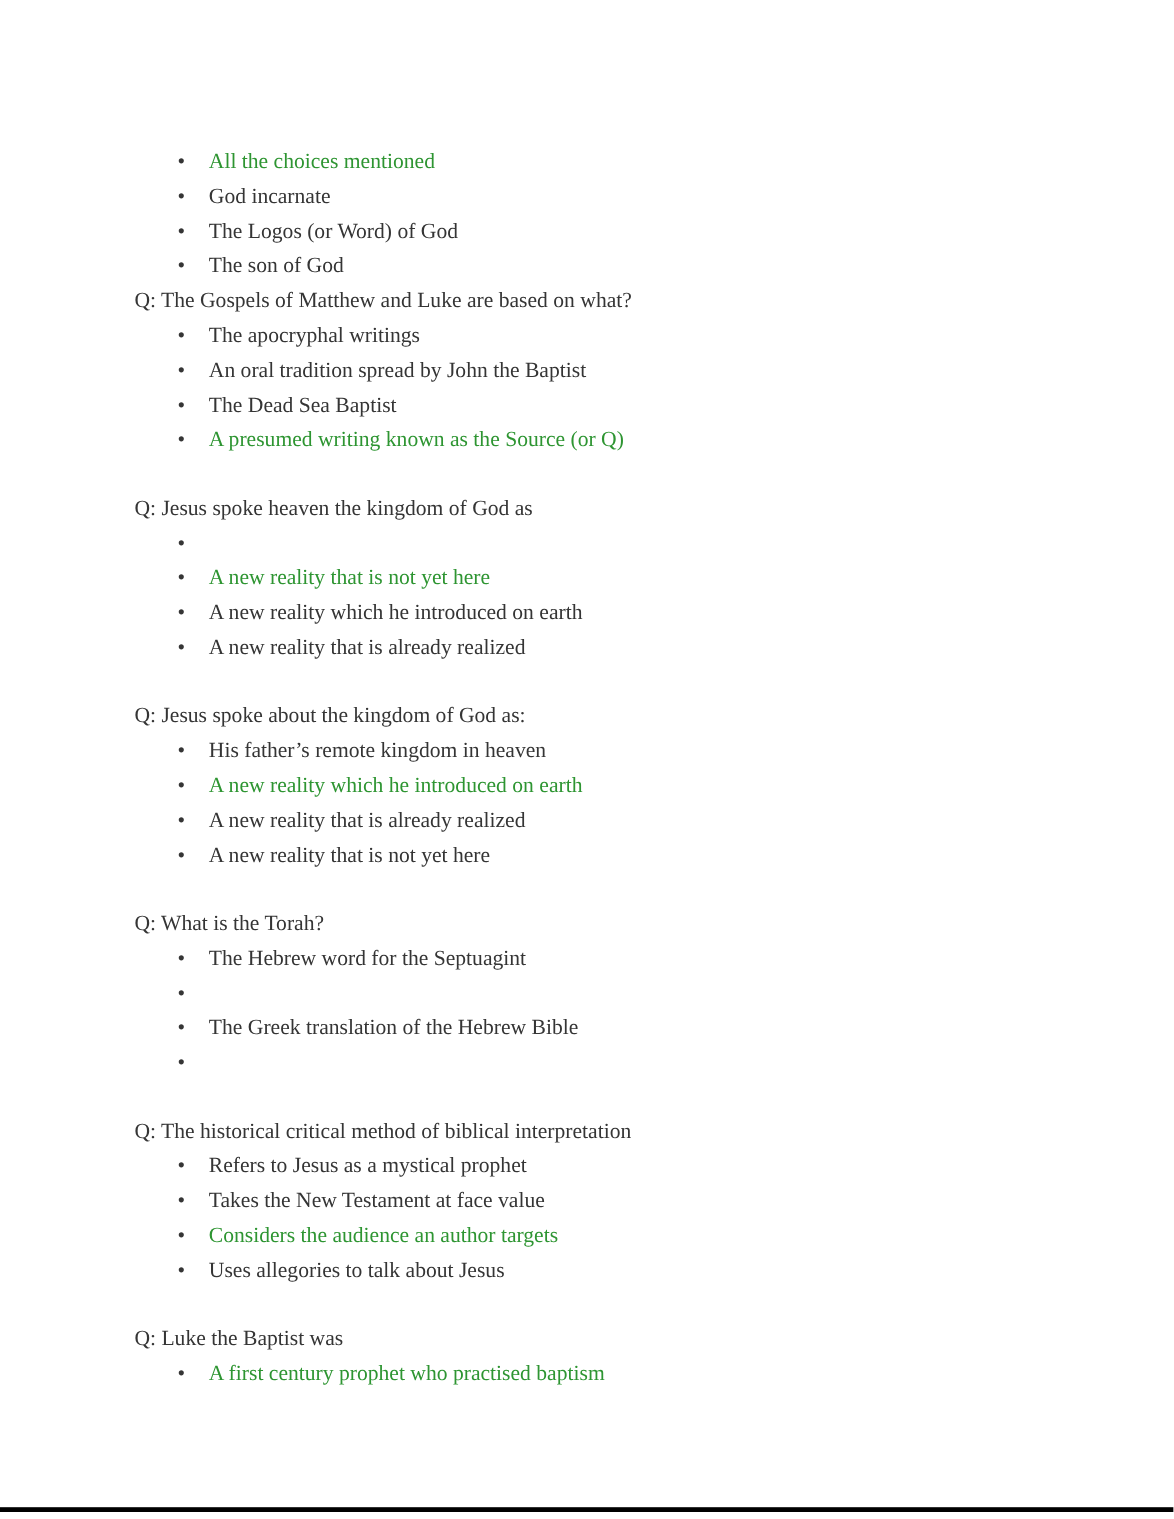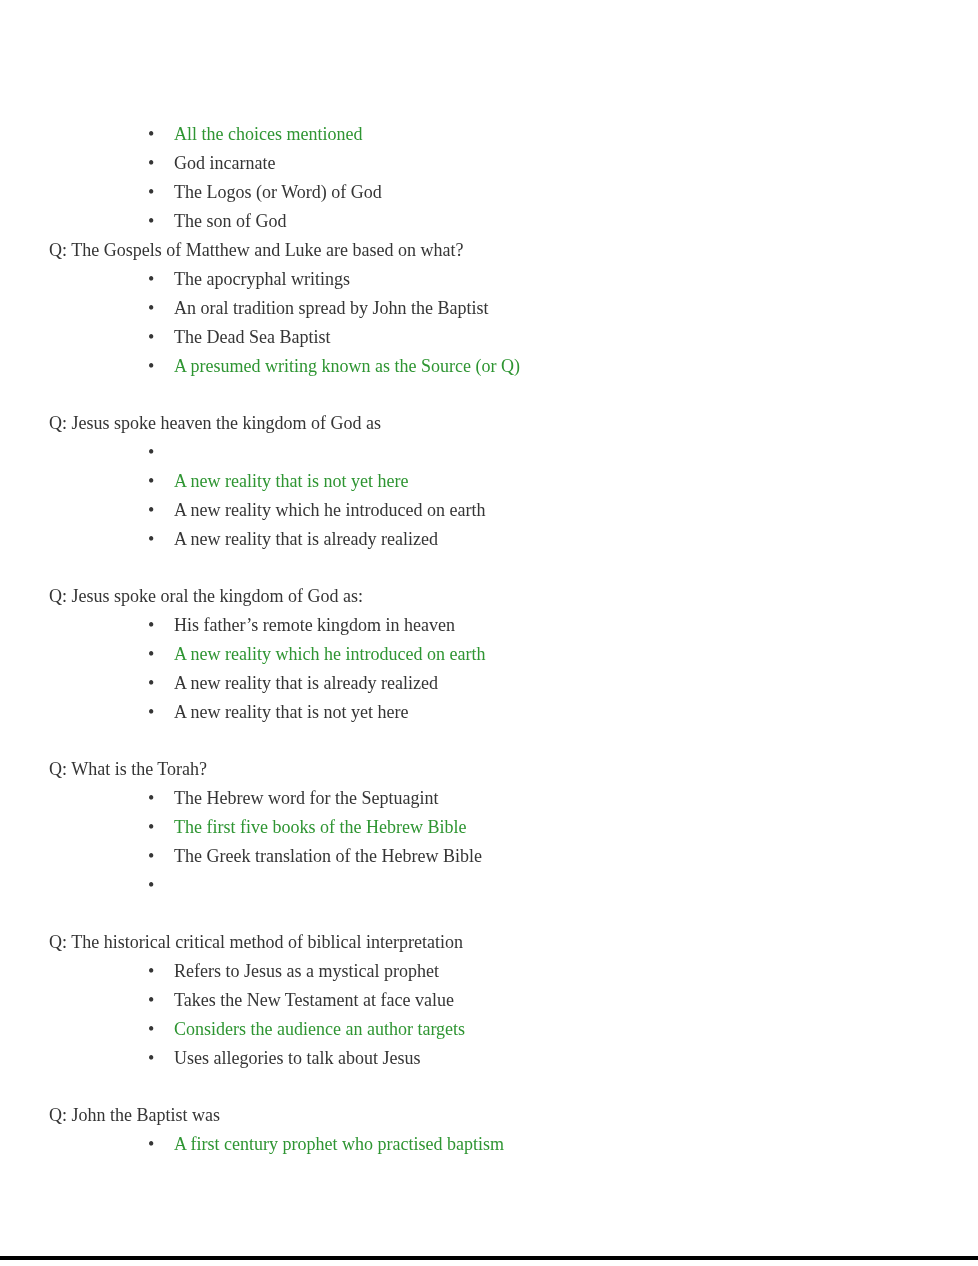--- a/index.html
+++ b/index.html
@@ -24,21 +24,21 @@
     line-height: 29px;
     color: var(--text-color);
   }
   #quiz {
     padding-top: 120px;
   }
   .group { margin-top: 28px; }
   .group:first-of-type { margin-top: 0; }
   .group:nth-of-type(2) { margin-top: 0; }
   .question {
-    margin-left: 49px;
+    margin-left: 112px;
   }
   .choice {
     padding-left: 148px;
     display: flex;
     align-items: baseline;
   }
   .bullet {
     display: inline-block;
     width: 26px;
     flex: 0 0 26px;
@@ -108,21 +108,21 @@
       <div class="choice">
         <span class="bullet">•</span>
         <span class="choice-text">A new reality which he introduced on earth</span>
       </div>
       <div class="choice">
         <span class="bullet">•</span>
         <span class="choice-text">A new reality that is already realized</span>
       </div>
     </section>
     <section class="group">
-      <div class="question">Q: Jesus spoke oral the kingdom of God as:</div>
+      <div class="question">Q: Jesus spoke about the kingdom of God as:</div>
       <div class="choice">
         <span class="bullet">•</span>
         <span class="choice-text">His father’s remote kingdom in heaven</span>
       </div>
       <div class="choice">
         <span class="bullet">•</span>
         <span class="choice-text correct">A new reality which he introduced on earth</span>
       </div>
       <div class="choice">
         <span class="bullet">•</span>
@@ -134,21 +134,20 @@
       </div>
     </section>
     <section class="group">
       <div class="question">Q: What is the Torah?</div>
       <div class="choice">
         <span class="bullet">•</span>
         <span class="choice-text">The Hebrew word for the Septuagint</span>
       </div>
       <div class="choice">
         <span class="bullet">•</span>
-        <span class="choice-text correct">The first five books of the Hebrew Bible</span>
       </div>
       <div class="choice">
         <span class="bullet">•</span>
         <span class="choice-text">The Greek translation of the Hebrew Bible</span>
       </div>
       <div class="choice">
         <span class="bullet">•</span>
       </div>
     </section>
     <section class="group">
@@ -164,20 +163,20 @@
       <div class="choice">
         <span class="bullet">•</span>
         <span class="choice-text correct">Considers the audience an author targets</span>
       </div>
       <div class="choice">
         <span class="bullet">•</span>
         <span class="choice-text">Uses allegories to talk about Jesus</span>
       </div>
     </section>
     <section class="group">
-      <div class="question">Q: John the Baptist was</div>
+      <div class="question">Q: Luke the Baptist was</div>
       <div class="choice">
         <span class="bullet">•</span>
         <span class="choice-text correct">A first century prophet who practised baptism</span>
       </div>
     </section>
   </div>
 <div class="bottom-bar"></div>
 
 </body></html>

